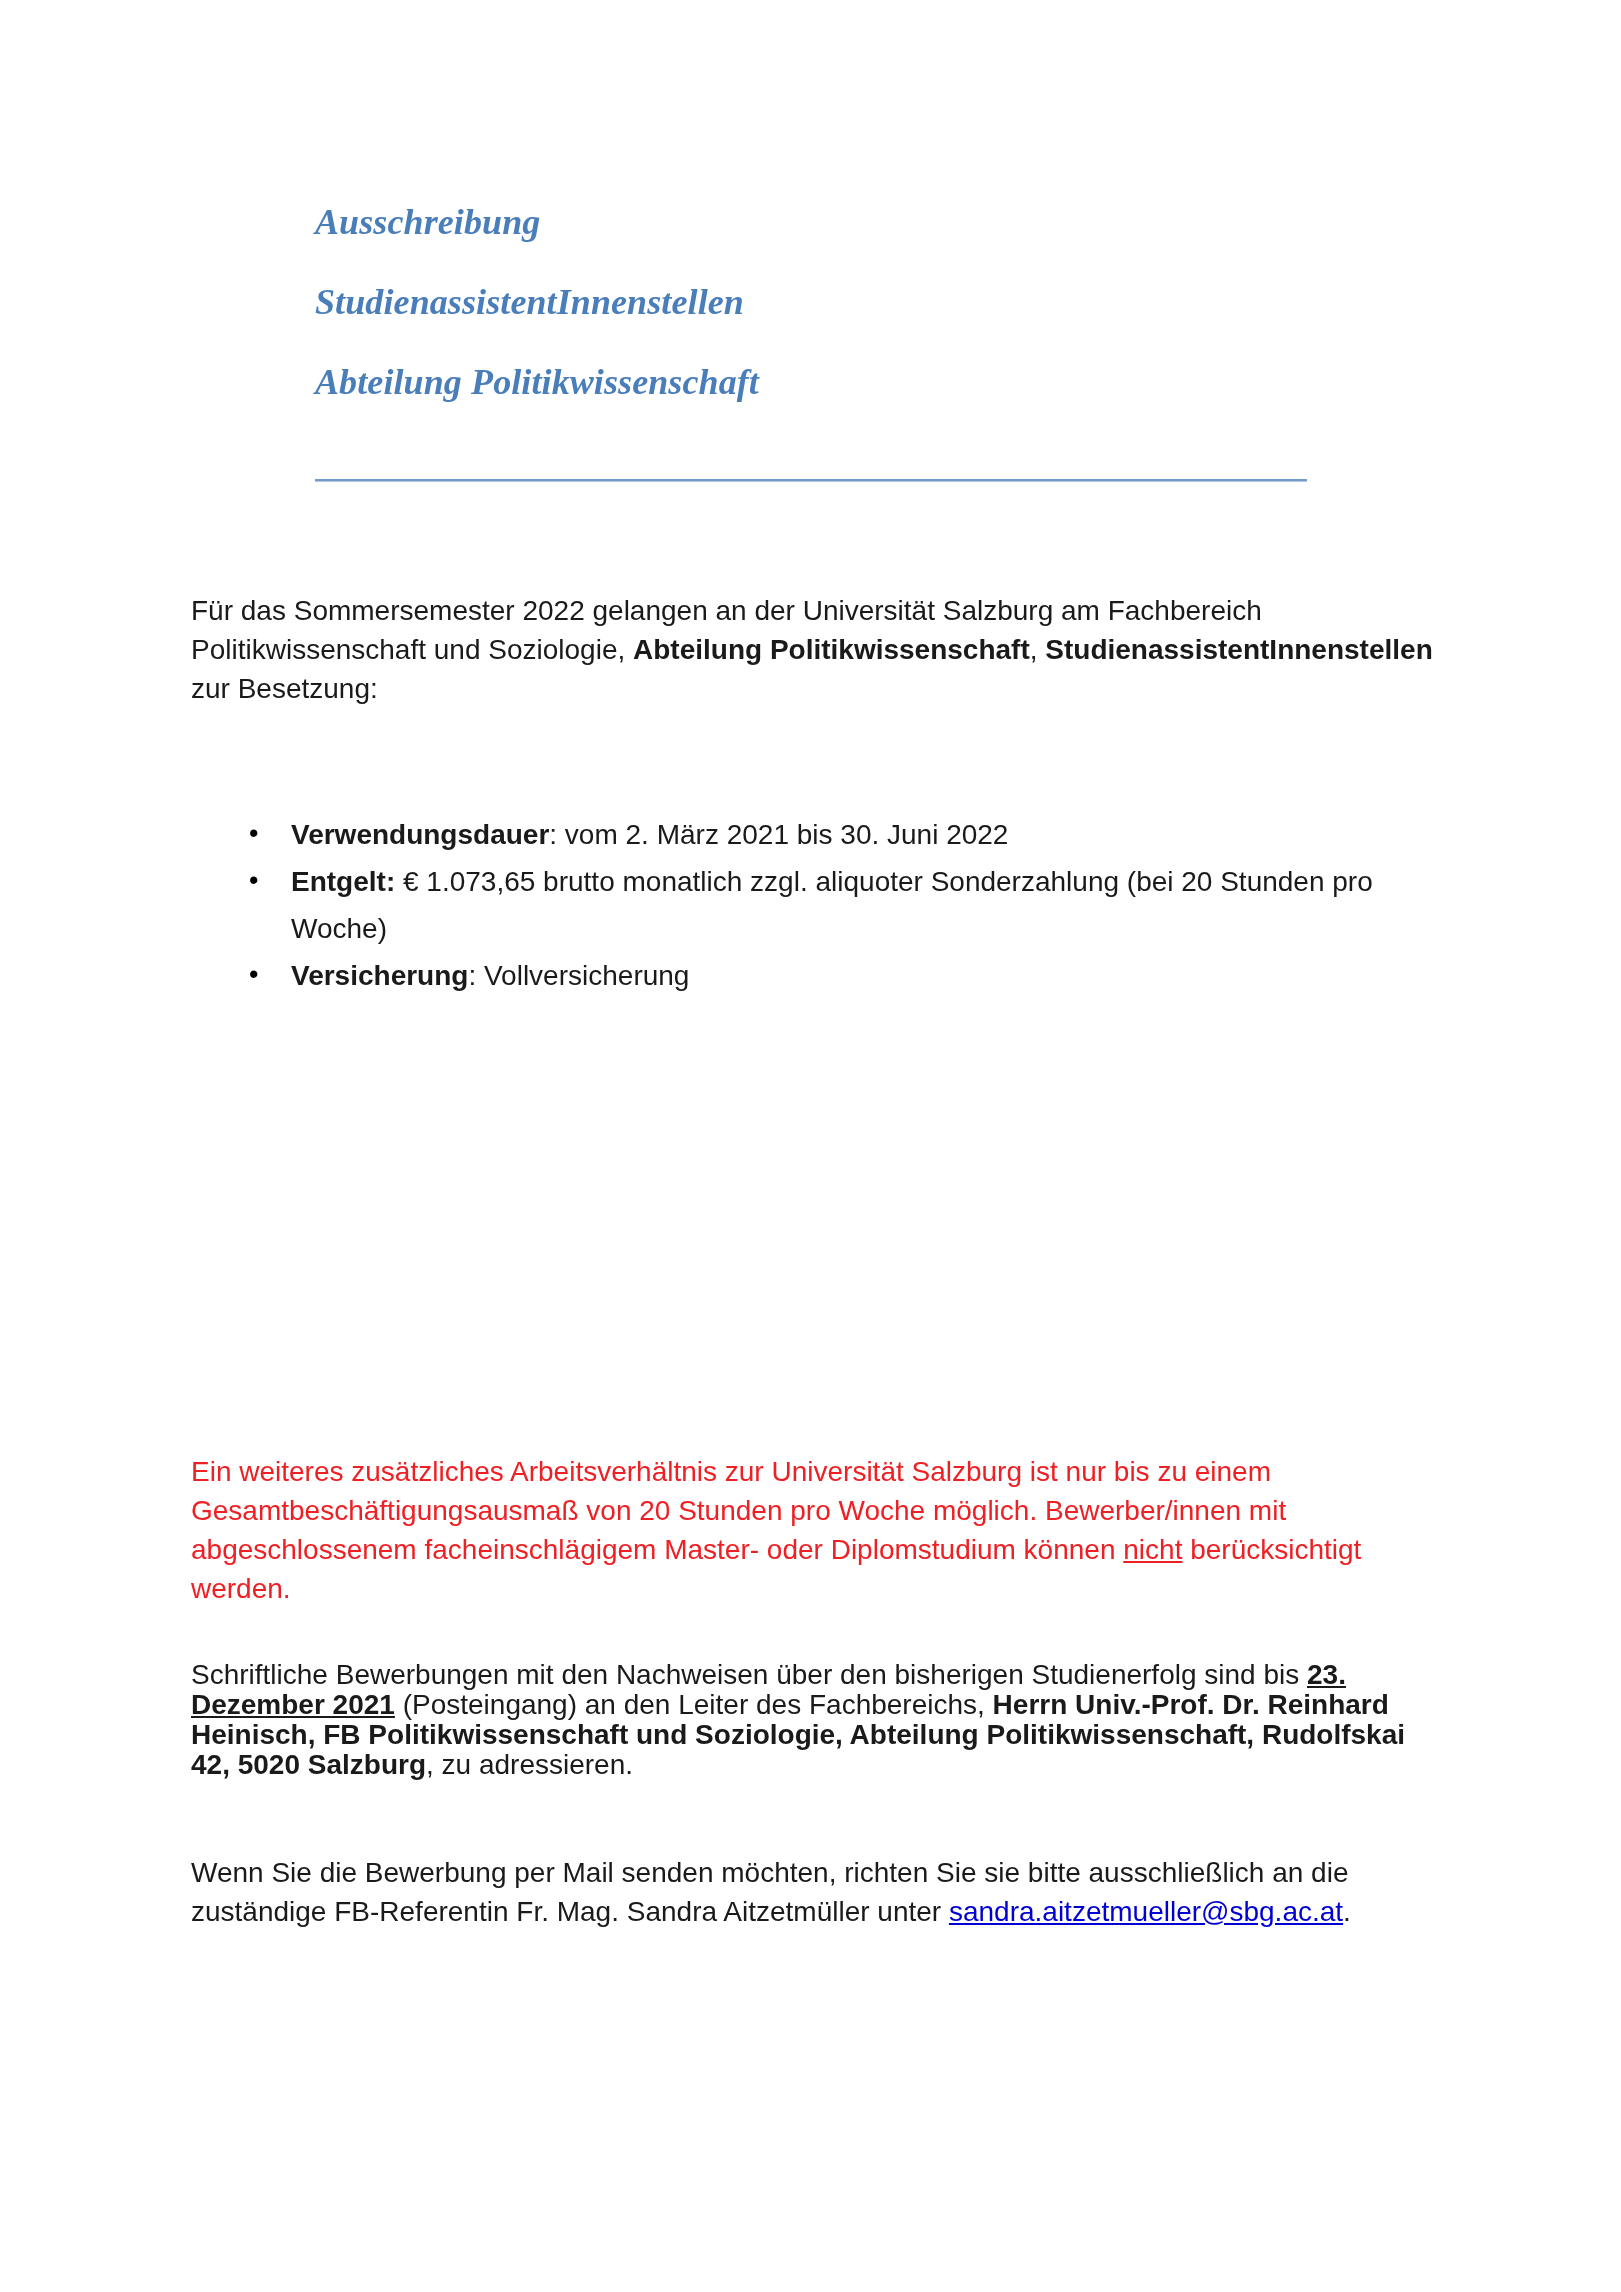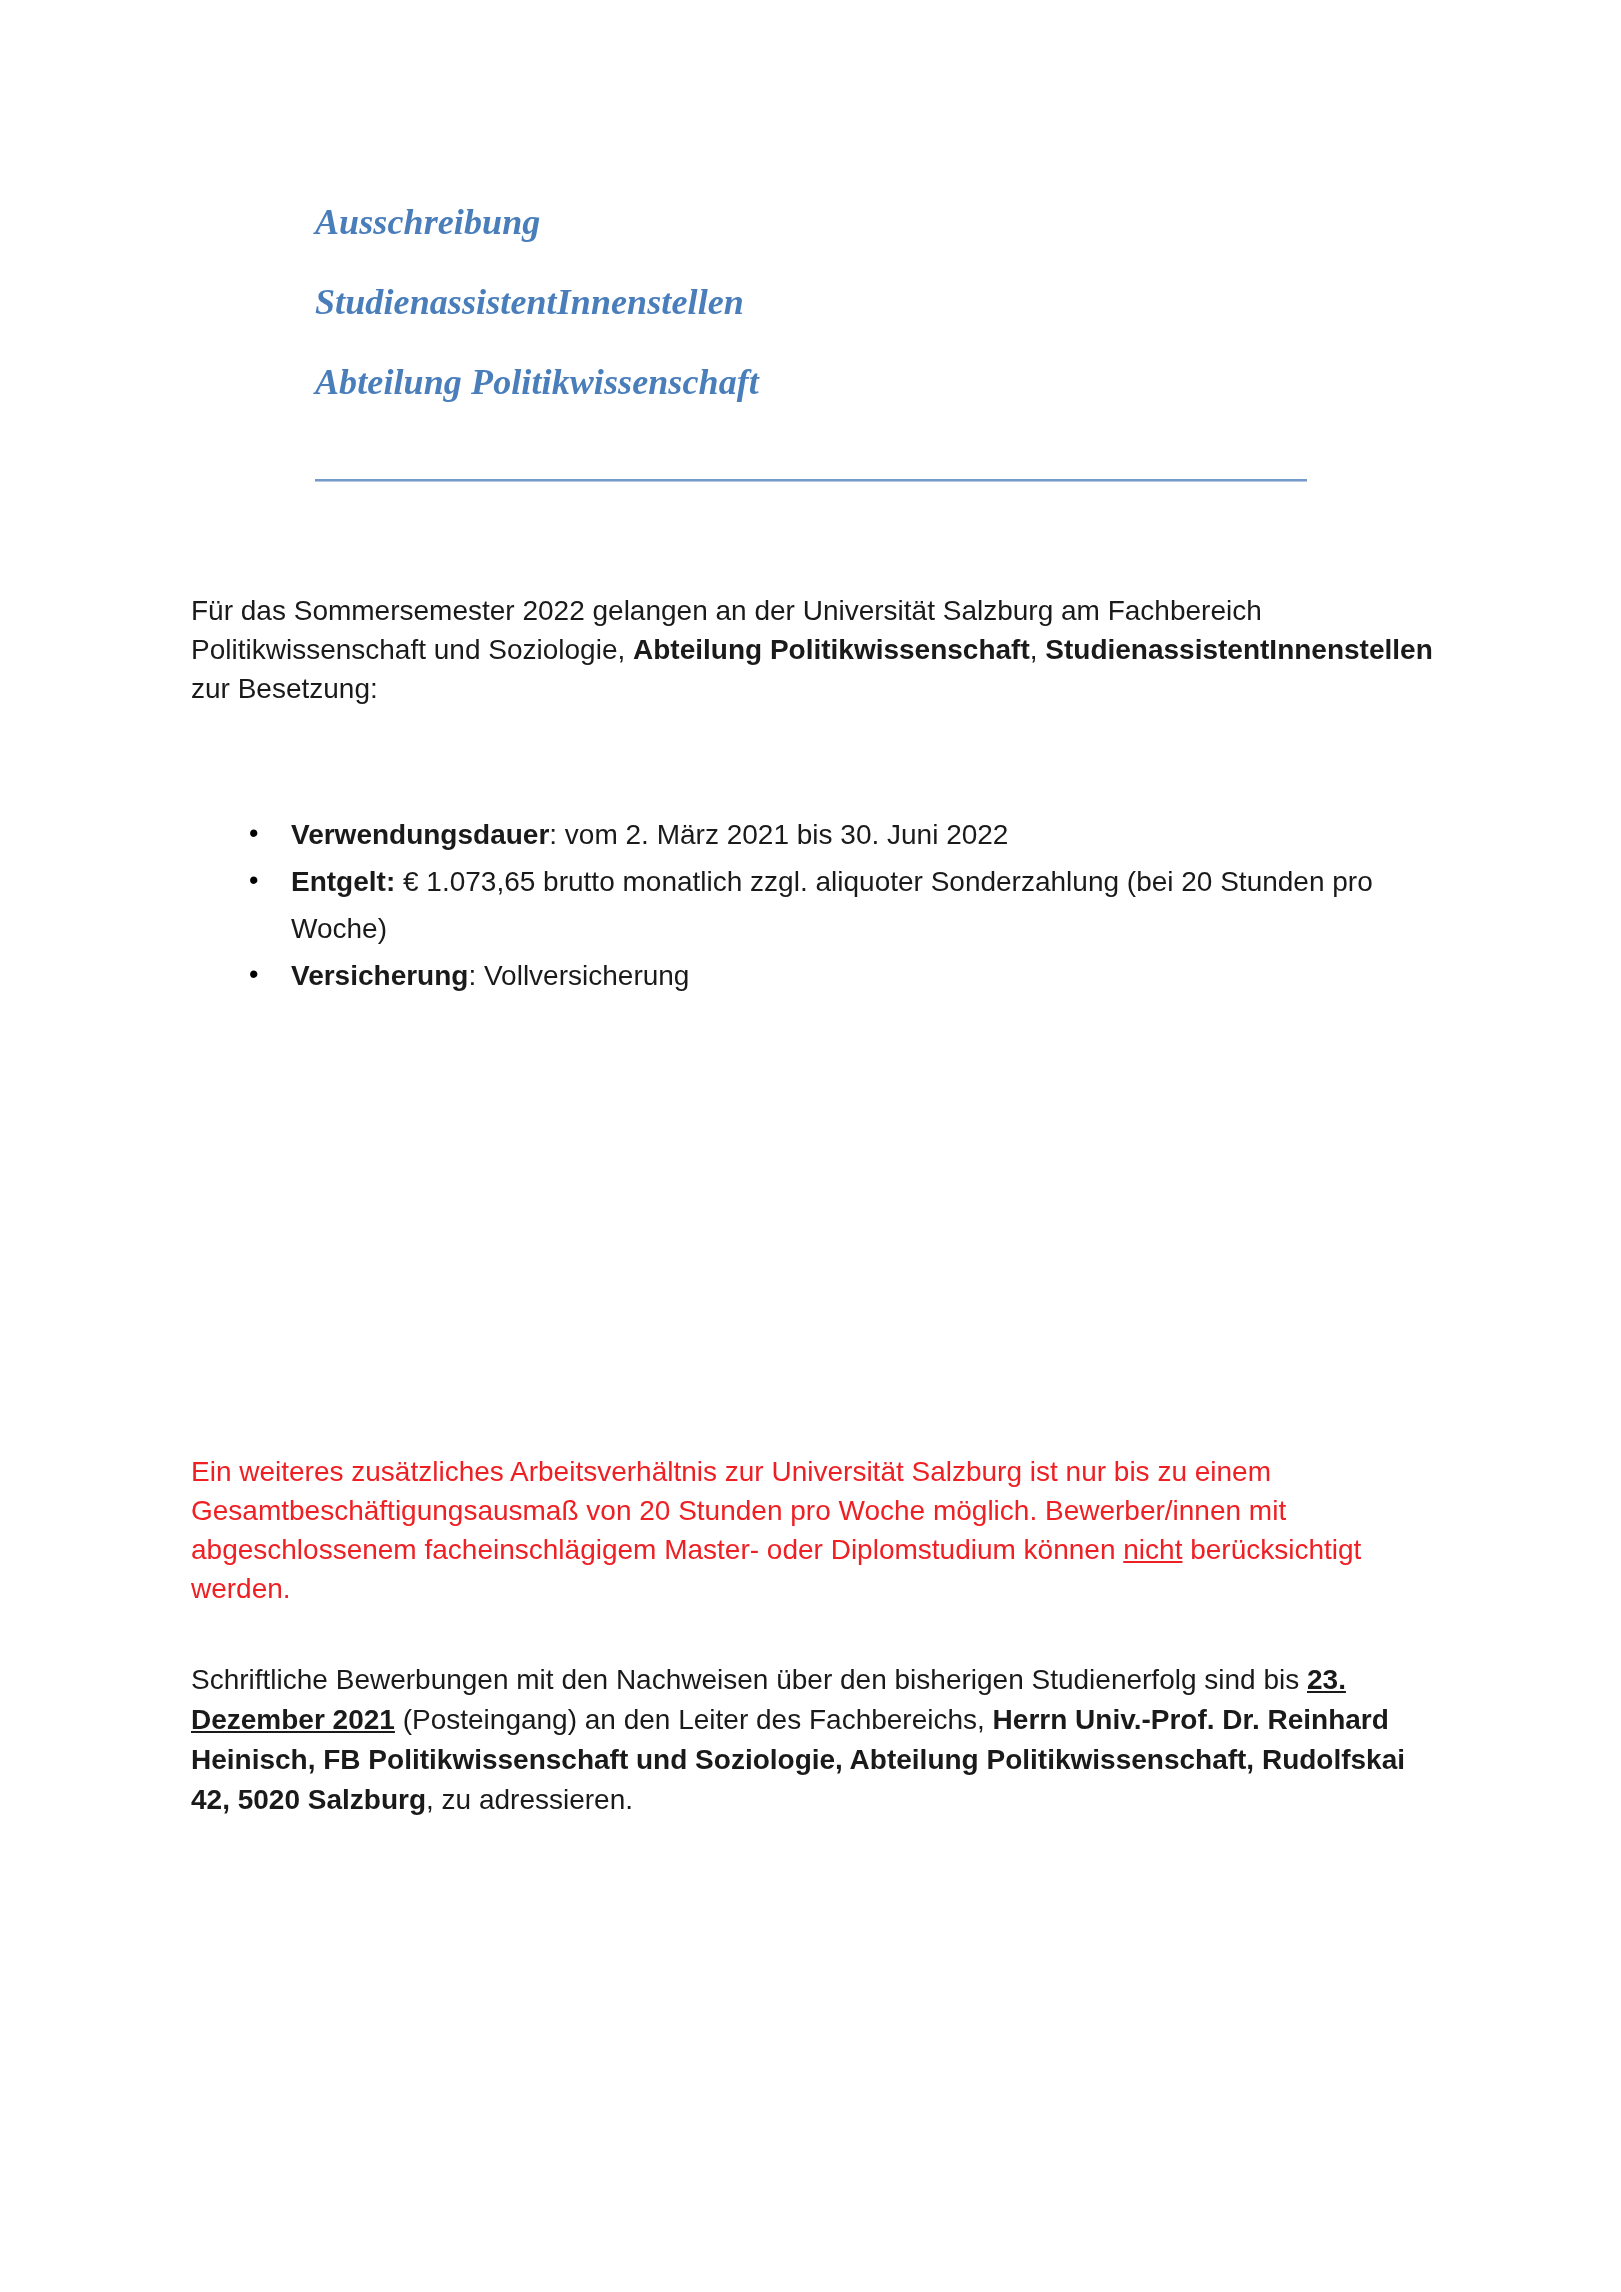--- a/index.html
+++ b/index.html
@@ -118,21 +118,21 @@
     color: #ee2024;
   }
 
   
   .address-para {
     position: absolute;
     left: 191px;
     top: 1632px;
     width: 1254px;
     font-size: 28px;
-    line-height: 40px;
+    line-height: 30px;
     color: #1a1a1a;
   }
 
   
   .mail-para {
     position: absolute;
     left: 191px;
     top: 1825px;
     width: 1272px;
     font-size: 28px;
@@ -167,15 +167,16 @@
   <ul class="bullets">
     <li><b>Verwendungsdauer</b><span>: </span><span>vom 2. März 2021 bis 30. Juni 2022</span></li>
     <li><b>Entgelt:</b><span> </span><span>€ 1.073,65 brutto monatlich zzgl. aliquoter Sonderzahlung (bei 20 Stunden pro Woche)</span></li>
     <li><b>Versicherung</b><span>: </span><span>Vollversicherung</span></li>
   </ul>
 
   <p class="red-para"><span>Ein weiteres zusätzliches Arbeitsverhältnis zur Universität Salzburg ist nur bis zu einem Gesamtbeschäftigungsausmaß von 20 Stunden pro Woche möglich. Bewerber/innen mit abgeschlossenem facheinschlägigem Master- oder  Diplomstudium können </span><span class="u">nicht</span><span> berücksichtigt werden.</span></p>
 
   <p class="address-para"><span>Schriftliche Bewerbungen mit den Nachweisen über den bisherigen Studienerfolg sind bis </span><b class="u">23. Dezember 2021</b><span> (Posteingang) an den Leiter des Fachbereichs, </span><b>Herrn Univ.-Prof. Dr. Reinhard Heinisch, FB Politikwissenschaft und Soziologie, Abteilung Politikwissenschaft, Rudolfskai 42, 5020 Salzburg</b><span>, zu adressieren.</span></p>
 
+  <p class="mail-para"><span>Wenn Sie die Bewerbung per Mail senden möchten, richten Sie sie bitte ausschließlich an die zuständige FB-Referentin Fr. Mag. Sandra Aitzetmüller unter </span><a class="maillink" href="#">sandra.aitzetmueller@sbg.ac.at</a><span>.</span></p>
 
 </div>
 
 
 </body></html>

